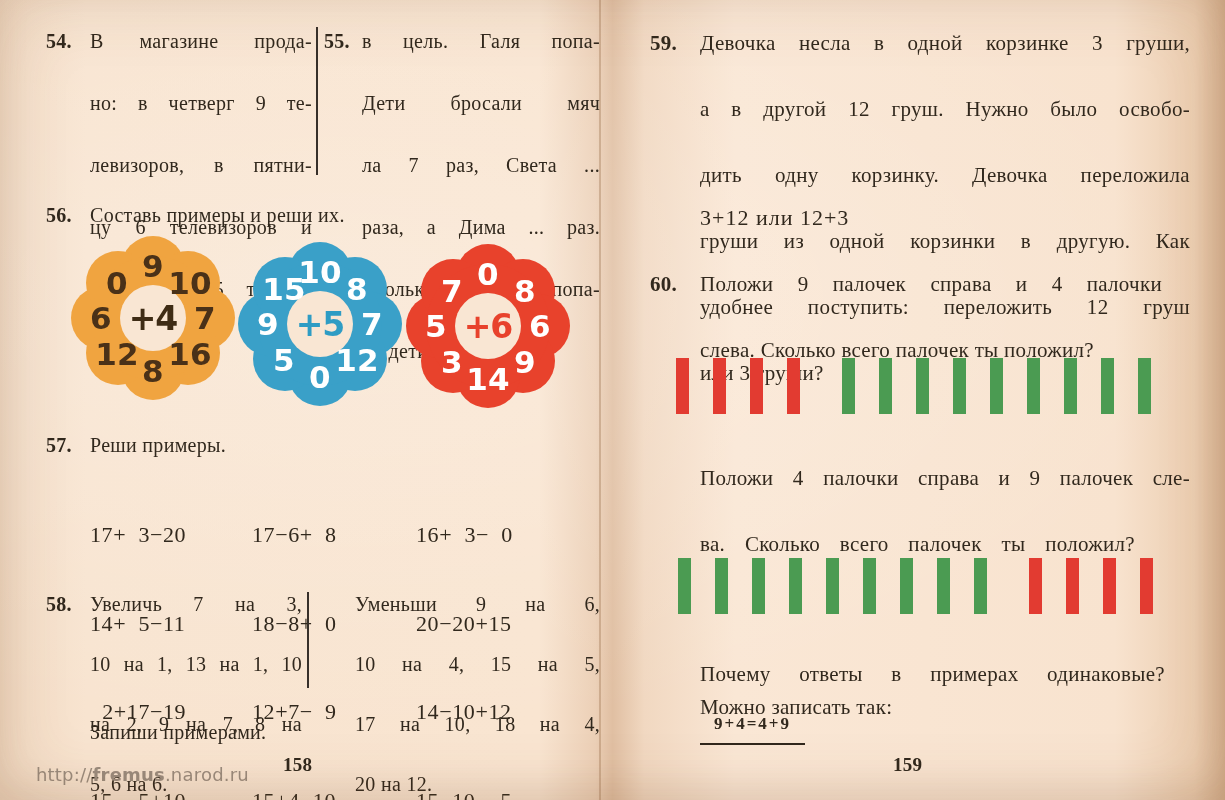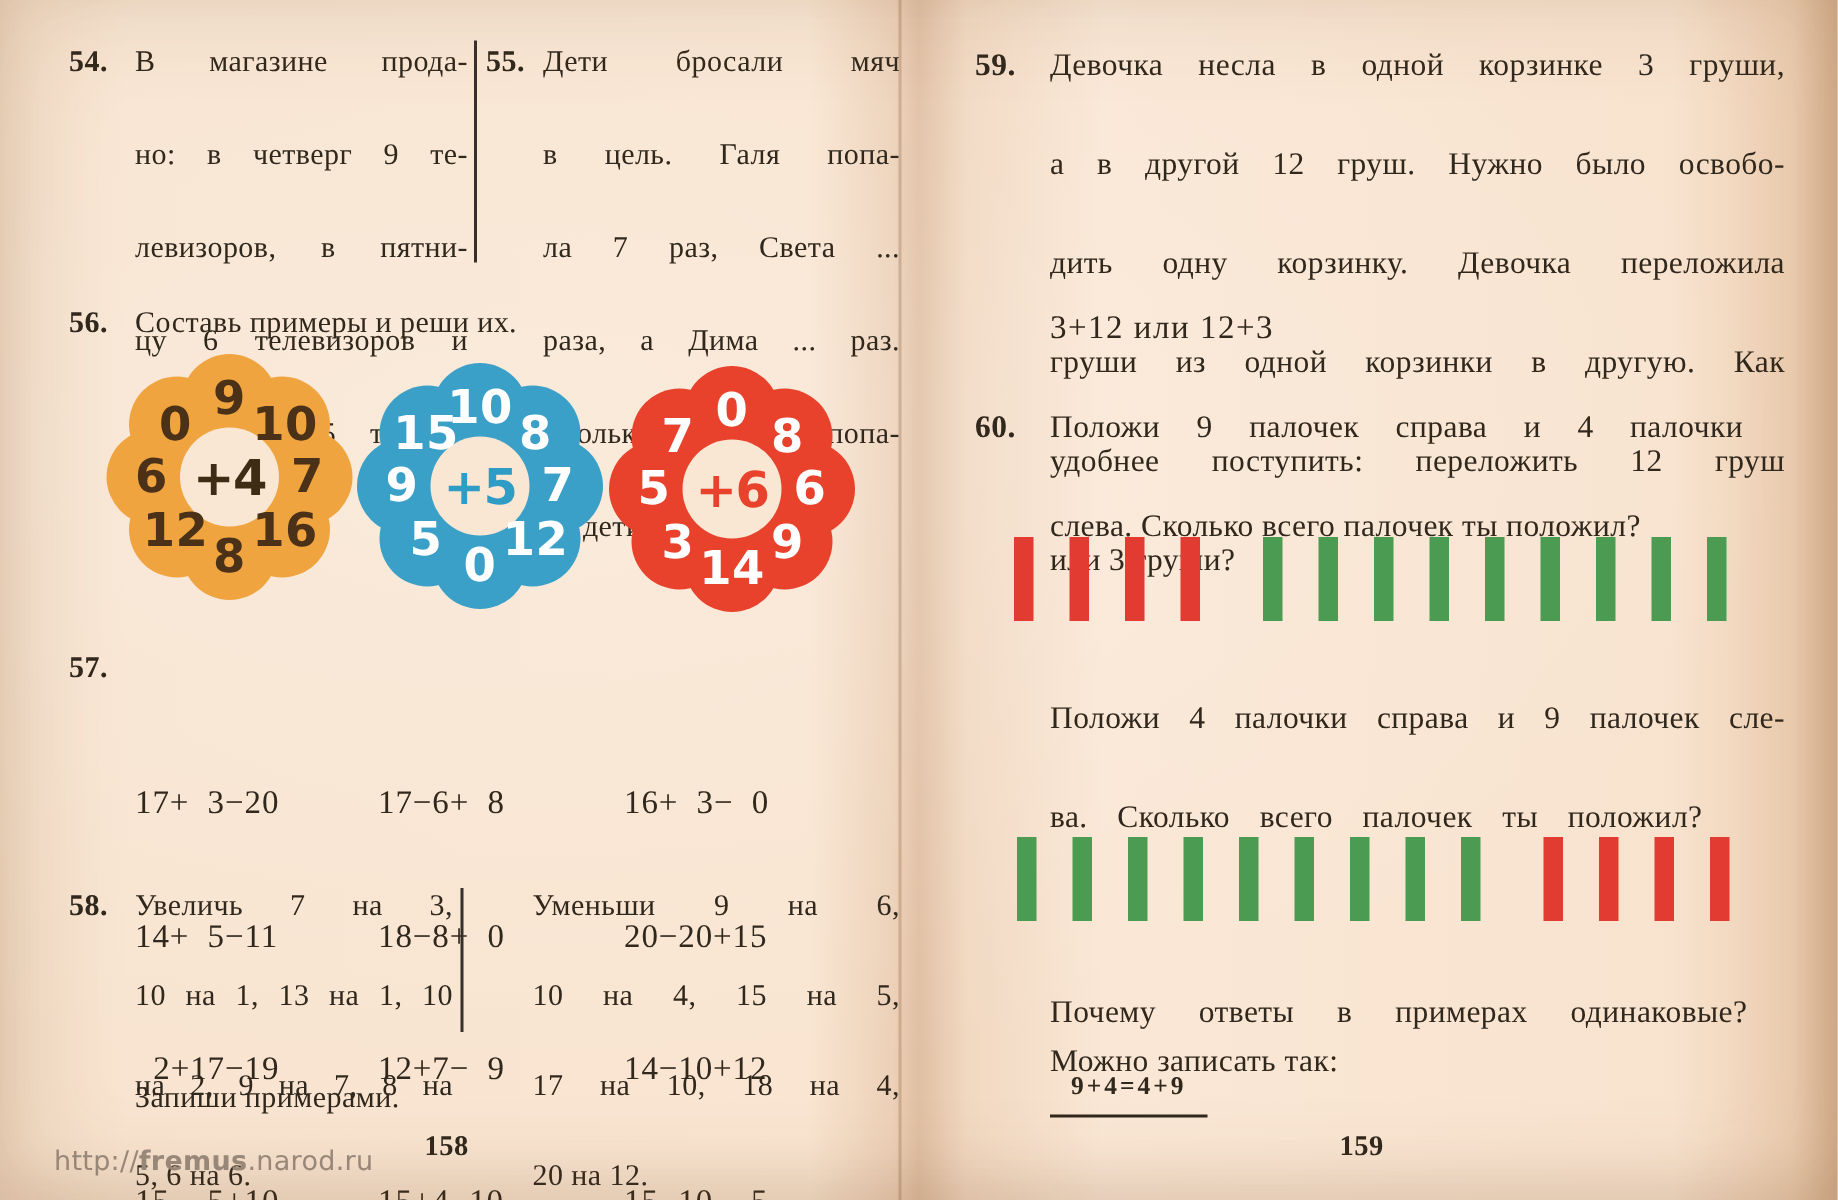--- a/index.html
+++ b/index.html
@@ -62,22 +62,22 @@
     <div class="jl">но: в четверг 9 те-</div>
     <div class="jl">левизоров, в пятни-</div>
     <div class="jl">цу 6 телевизоров и</div>
     <div class="jl">в субботу 5 телеви-</div>
     <div>зоров.</div>
   </div>
   <div class="vline" style="left:316px;top:27px;height:148px;"></div>
 
   <span class="pnum s20" style="left:324px;top:26px;">55.</span>
   <div class="abs s20" style="left:362px;top:26px;width:238px;">
+    <div class="jl">в цель. Галя попа-</div>
     <div class="jl">Дети бросали мяч</div>
-    <div class="jl">в цель. Галя попа-</div>
     <div class="jl">ла 7 раз, Света ...</div>
     <div class="jl">раза, а Дима ... раз.</div>
     <div class="jl">Сколько раз попа-</div>
     <div>ли дети в цель?</div>
   </div>
 
   <span class="pnum s20" style="left:46px;top:200px;">56.</span>
   <div class="abs s20" style="left:90px;top:200px;">Составь примеры и реши их.</div>
 
   <div class="flower" style="left: 71px; top: 236px; --c: #f0a440; --t: #4a3118; --cc: #3f2c15;">
@@ -141,20 +141,21 @@
     <span class="fv v1">8</span>
     <span class="fv v2">6</span>
     <span class="fv v3">9</span>
     <span class="fv v4">14</span>
     <span class="fv v5">3</span>
     <span class="fv v6">5</span>
     <span class="fv v7">7</span>
   </div>
 
   <span class="pnum s20" style="left:46px;top:430px;">57.</span>
+  <div class="abs s20" style="left:90px;top:430px;">Реши примеры.</div>
   <div class="exm" style="left:90px;top:461px;">
     <div>17+  3−20</div>
     <div>14+  5−11</div>
     <div>  2+17−19</div>
     <div>15−  5+10</div>
   </div>
   <div class="exm" style="left:252px;top:461px;">
     <div>17−6+  8</div>
     <div>18−8+  0</div>
     <div>12+7−  9</div>

